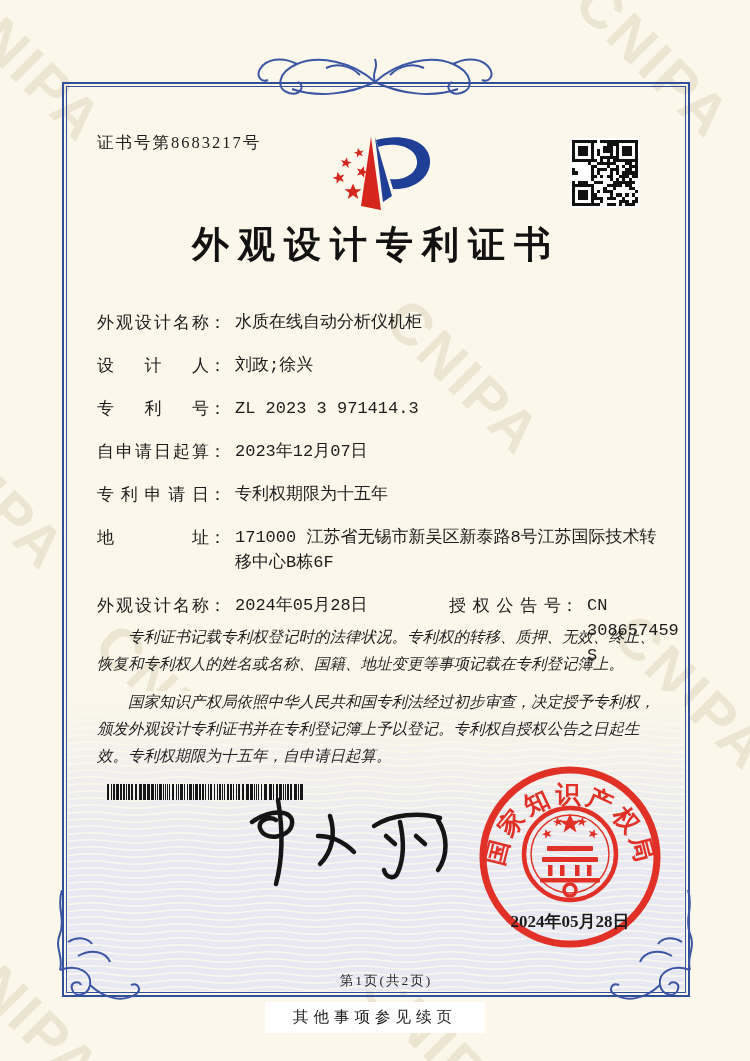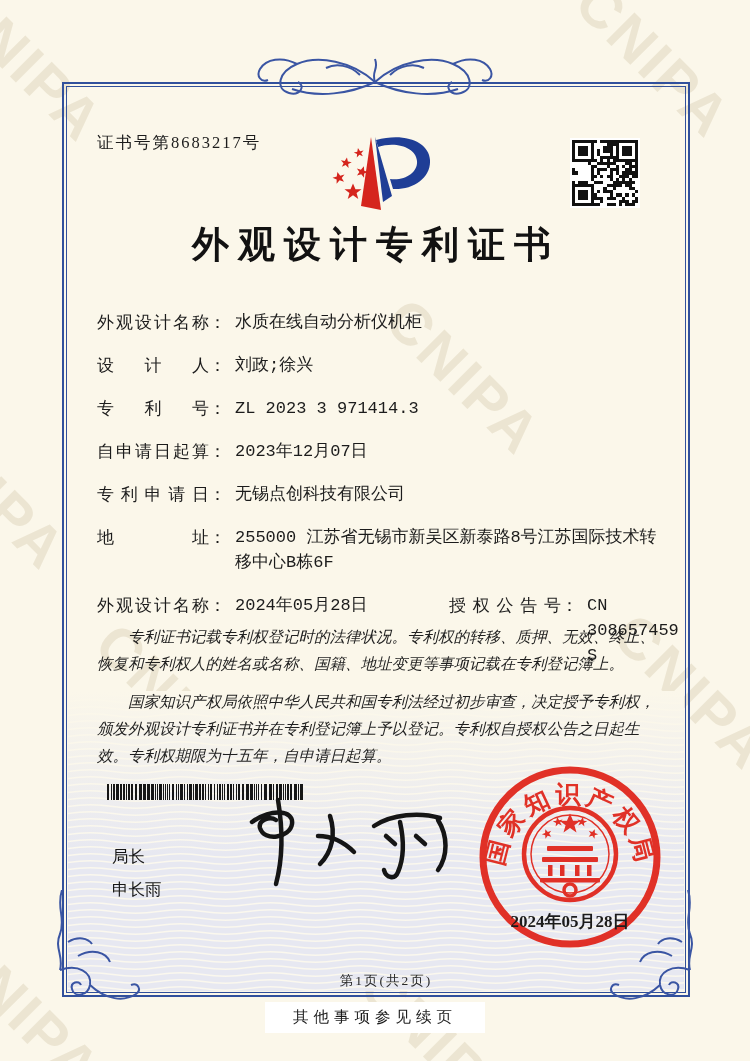--- a/index.html
+++ b/index.html
@@ -289,26 +289,26 @@
           <span class="fvalue">ZL 2023 3 971414.3</span>
         </div>
         <div class="frow">
           <span class="flabel">自申请日起算</span>
             <span class="fcolon">：</span>
           <span class="fvalue">2023年12月07日</span>
         </div>
         <div class="frow">
           <span class="flabel">专利申请日</span>
             <span class="fcolon">：</span>
-          <span class="fvalue">无锡点创科技有限公司</span>
+          <span class="fvalue">专利权期限为十五年</span>
         </div>
         <div class="frow">
           <span class="flabel">地址</span>
             <span class="fcolon">：</span>
-          <span class="fvalue">255000 江苏省无锡市新吴区新泰路8号江苏国际技术转移中心B栋6F</span>
+          <span class="fvalue">171000 江苏省无锡市新吴区新泰路8号江苏国际技术转移中心B栋6F</span>
         </div>
         <div class="frow">
           <span class="gpair1">
             <span class="flabel">外观设计名称</span>
               <span class="fcolon">：</span>
             <span class="fvalue">2024年05月28日</span>
           </span>
           <span class="gpair2">
             <span class="flabel">授权公告号</span>
               <span class="fcolon">：</span>
@@ -382,24 +382,20 @@
           <i style="width:3px;margin-right:1px"></i>
           <i style="width:1px;margin-right:1px"></i>
           <i style="width:1px;margin-right:1px"></i>
           <i style="width:2px;margin-right:1px"></i>
           <i style="width:2px;margin-right:2px"></i>
           <i style="width:3px;margin-right:1px"></i>
           <i style="width:1px;margin-right:1px"></i>
           <i style="width:3px;margin-right:1px"></i>
         </div>
 
-      <div class="sign-block">
-        <div>局长</div>
-        <div>申长雨</div>
-      </div>
 
       <svg class="sign-svg" width="250" height="100" viewBox="0 0 250 100" fill="none" stroke="#151515" stroke-width="4.5" stroke-linecap="round" stroke-linejoin="round">
         <path d="M38 30 C58 16 80 18 78 32 C76 46 50 50 46 36 C44 28 56 24 62 28"></path>
         <path d="M64 8 C68 32 70 62 62 92"></path>
         <path d="M116 24 C122 42 118 60 106 72"></path>
         <path d="M104 44 C118 44 130 50 140 60"></path>
         <path d="M160 34 C178 22 206 20 226 26"></path>
         <path d="M186 30 C190 48 190 66 184 80 C181 88 172 86 170 78"></path>
         <path d="M172 44 l9 8"></path>
         <path d="M202 44 l9 8"></path>

